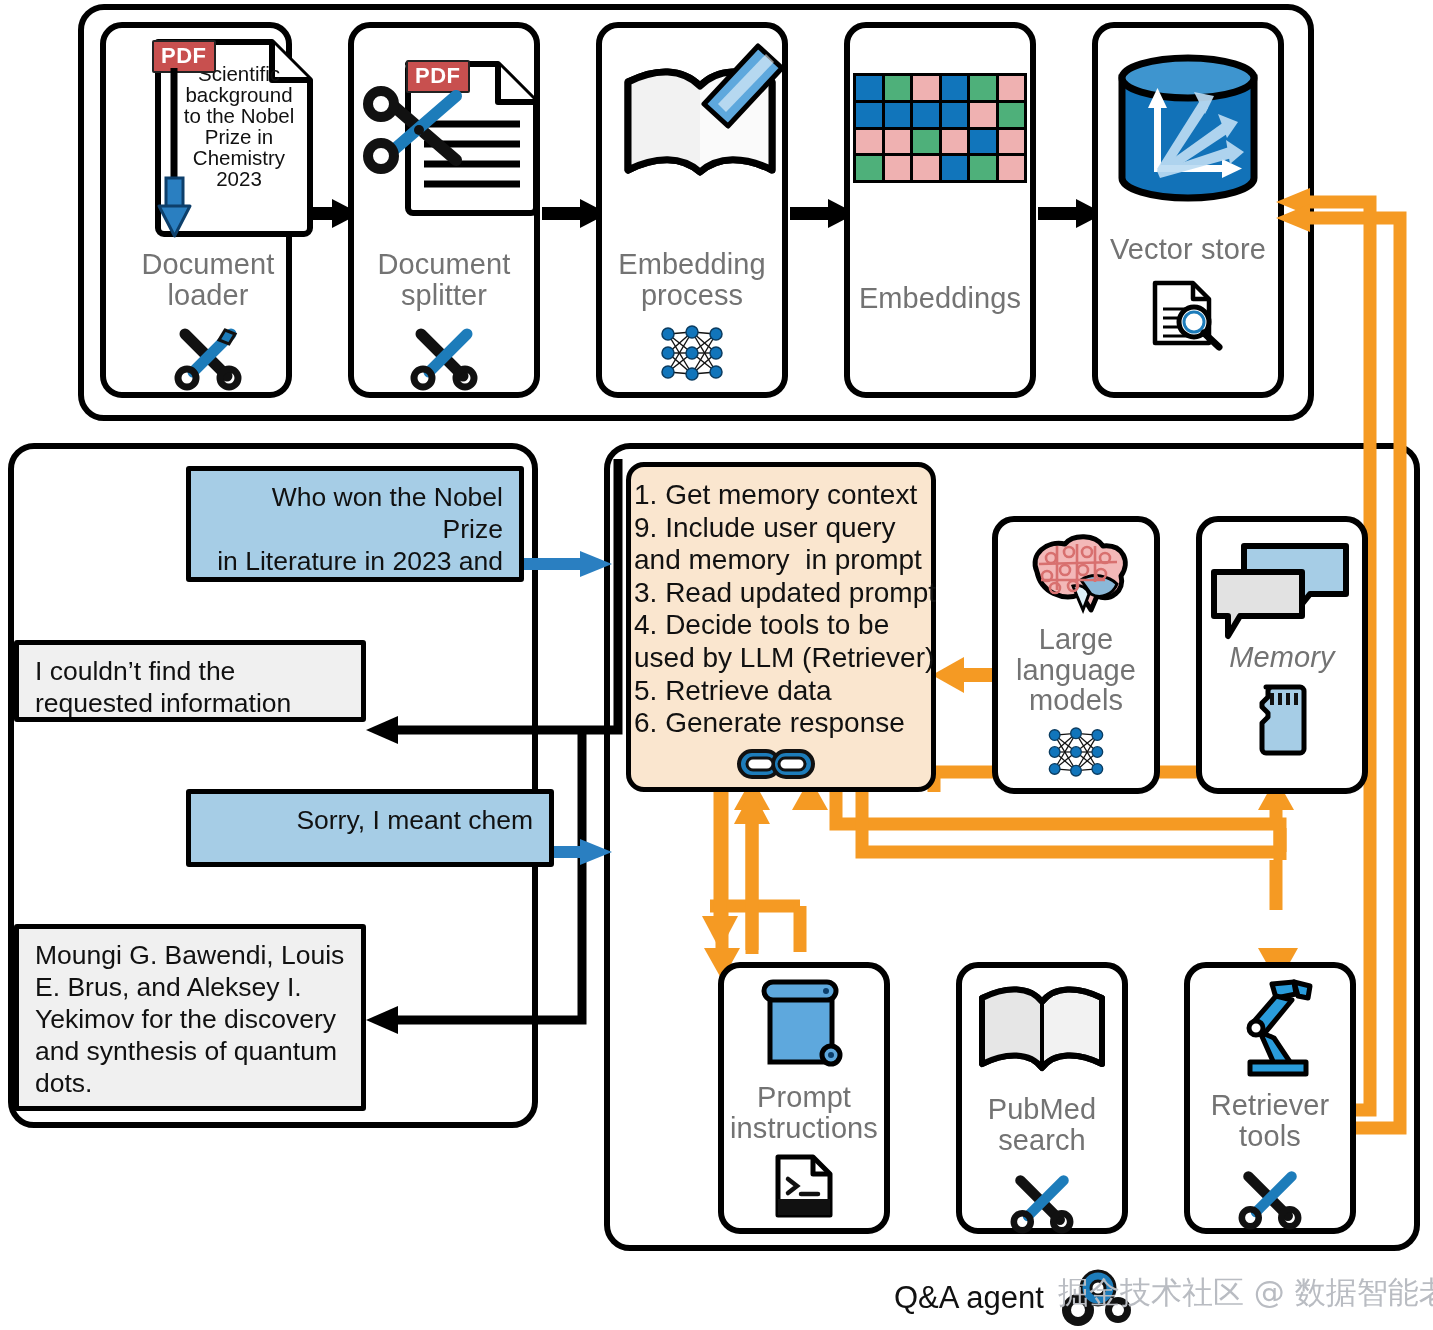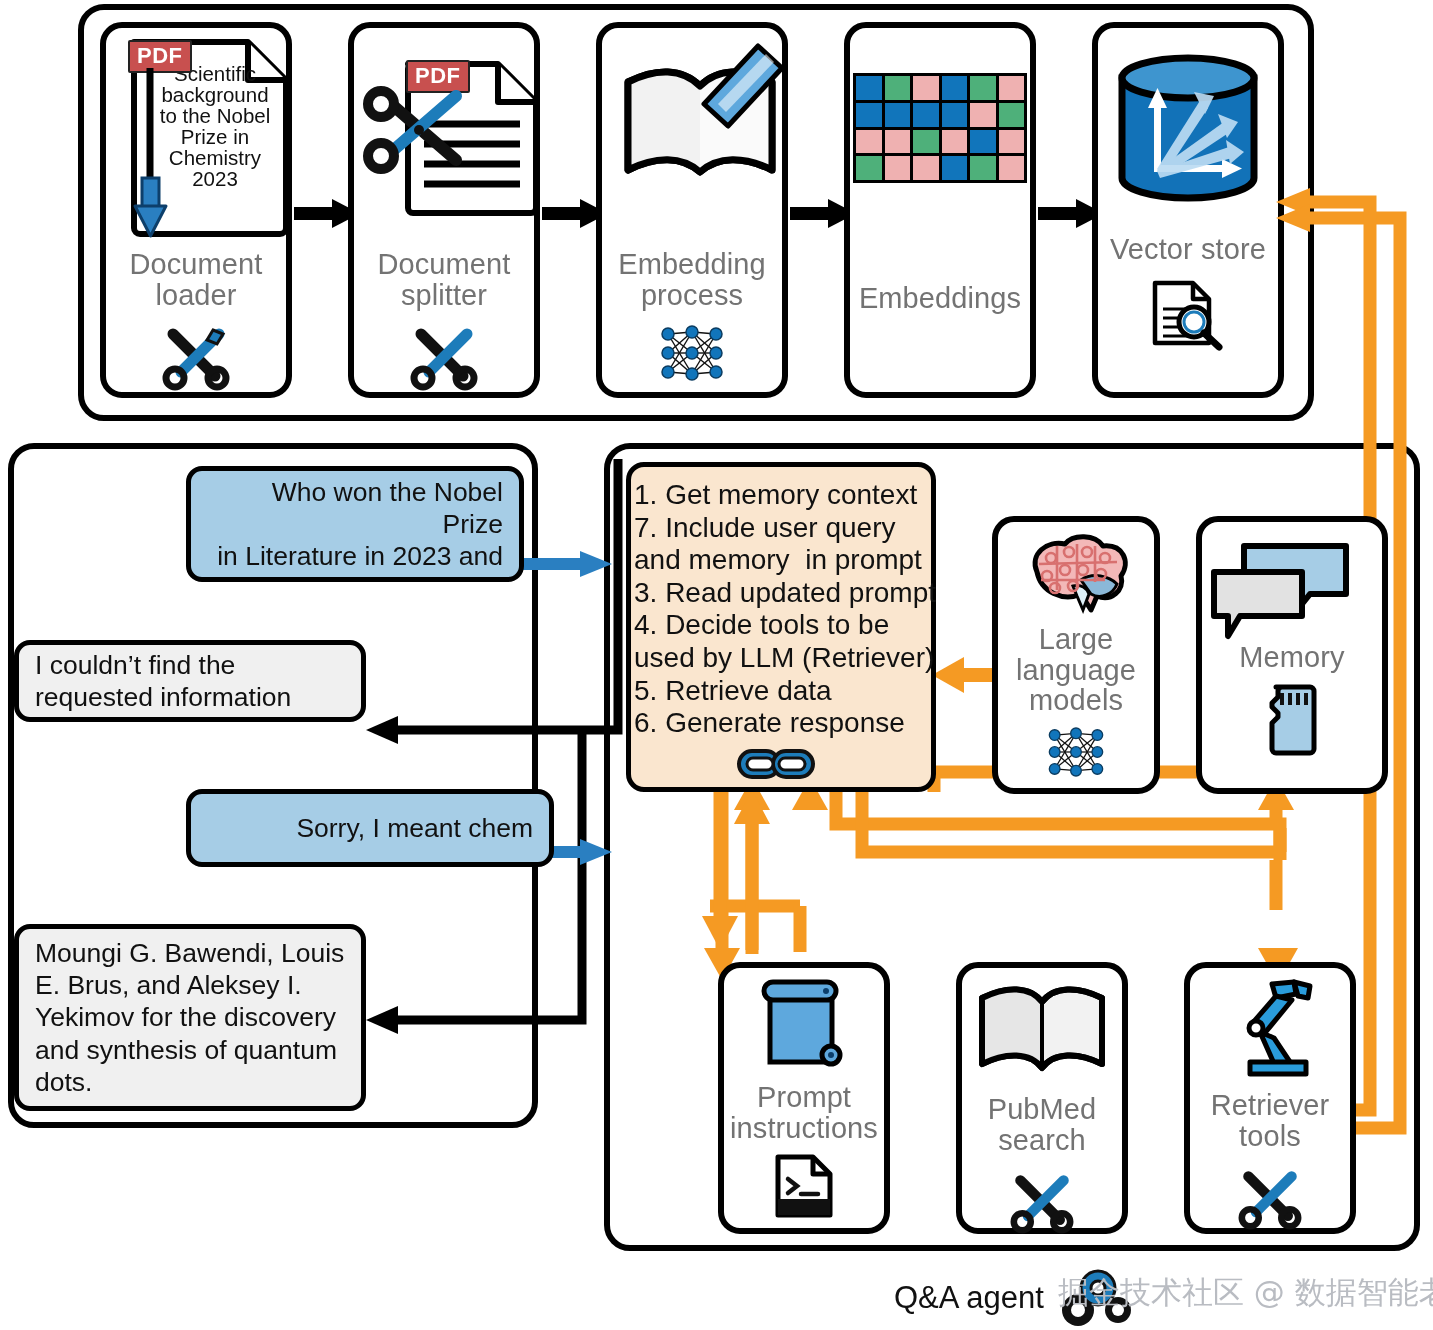--- a/index.html
+++ b/index.html
@@ -9,22 +9,22 @@
   .abs{position:absolute;box-sizing:border-box;}
 
   
   .outer-box{border:6px solid #000;border-radius:26px;background:#fff;}
   .card{border:6px solid #000;border-radius:22px;background:#fff;
         display:flex;flex-direction:column;align-items:center;}
   .card-label{font-size:29px;line-height:1.06;text-align:center;color:#737373;letter-spacing:.1px;}
   .icon-wrap{display:flex;align-items:center;justify-content:center;}
 
   
-  .bubble{border:5px solid #000;border-radius:16px;box-sizing:border-box;
-          display:flex;align-items:center;padding:10px 16px;}
+  .bubble{border:5px solid #000;border-radius:3px;box-sizing:border-box;
+          display:flex;padding:10px 16px;}
   .bubble-user{background:#a6cde6;justify-content:flex-end;}
   .bubble-bot{background:#f0f0f0;justify-content:flex-start;}
   .bubble p{margin:0;font-size:26.5px;line-height:1.21;color:#111;}
   .ta-r{text-align:right;width:100%;}
   .ta-l{text-align:left;width:100%;}
 
   
   .steps{background:#fae6cf;border:5px solid #000;border-radius:18px;
          padding:12px 14px 8px 3px;box-sizing:border-box;}
   .steps p{margin:0;font-size:28px;line-height:1.165;color:#111;white-space:pre;}
@@ -55,21 +55,21 @@
         <polygon points="42,4 70,18.5 42,33"></polygon>
       <rect x="252" y="12" width="38" height="13"></rect>
         <polygon points="290,4 318,18.5 290,33"></polygon>
       <rect x="500" y="12" width="38" height="13"></rect>
         <polygon points="538,4 566,18.5 538,33"></polygon>
       <rect x="748" y="12" width="38" height="13"></rect>
         <polygon points="786,4 814,18.5 786,33"></polygon>
     </g>
   </svg>
 
-  <div class="abs card" style="left:100px;top:22px;width:192px;height:376px;">
+  <div class="abs card" style="left:100px;top:22px;width:192px;height:376px;padding-left:24px;">
     <div class="icon-wrap" style="width:100%;height:215px;position:relative;">
 
       <svg style="position:absolute;left:20px;top:8px;" width="170" height="200" viewBox="0 0 170 200">
         <path d="M8 6 H122 L160 44 V192 a6 6 0 0 1 -6 6 H14 a6 6 0 0 1 -6 -6 V12 a6 6 0 0 1 6 -6 Z" fill="#fff" stroke="#000" stroke-width="6" stroke-linejoin="round"></path>
         <path d="M122 6 L122 44 L160 44" fill="#fff" stroke="#000" stroke-width="6" stroke-linejoin="round"></path>
       </svg>
 
       <div class="abs" style="left:46px;top:36px;width:126px;text-align:center;font-size:20.5px;line-height:1.02;color:#111;">
         Scientific background to the Nobel Prize in Chemistry 2023
       </div>
@@ -357,21 +357,21 @@
     <g stroke="#f59a23" stroke-width="13" fill="none">
       <line x1="20" y1="0" x2="20" y2="130"></line>
       <line x1="52" y1="160" x2="52" y2="24"></line>
     </g>
     <polygon points="2,126 38,126 20,160" fill="#f59a23"></polygon>
     <polygon points="34,34 70,34 52,0" fill="#f59a23"></polygon>
   </svg>
 
   <div class="abs steps" style="left:626px;top:462px;width:310px;height:330px;">
     <p><span>1. Get memory context</span></p>
-    <p><span>7. Include user query</span></p>
+    <p><span>9. Include user query</span></p>
     <p><span>and memory  in prompt</span></p>
     <p><span>3. Read updated prompt</span></p>
     <p><span>4. Decide tools to be</span></p>
     <p><span>used by LLM (Retriever)</span></p>
     <p><span>5. Retrieve data</span></p>
     <p><span>6. Generate response</span></p>
     <div style="display:flex;justify-content:center;margin-top:4px;">
       <span>
         <svg width="82" height="40" viewBox="0 0 82 40">
           <g fill="none" stroke="#111" stroke-width="4">
@@ -443,21 +443,21 @@
             <circle cx="36" cy="31" r="6"></circle>
             <circle cx="36" cy="52" r="6"></circle>
           <circle cx="60" cy="12" r="6"></circle>
             <circle cx="60" cy="31" r="6"></circle>
             <circle cx="60" cy="50" r="6"></circle>
         </g>
       </svg>
     </div>
   </div>
 
-  <div class="abs card" style="left:1196px;top:516px;width:192px;height:278px;">
+  <div class="abs card" style="left:1196px;top:516px;width:172px;height:278px;font-style:italic;">
     <div class="icon-wrap" style="margin-top:10px;position:relative;width:100%;height:108px;">
       <svg class="abs" style="left:34px;top:6px;" width="118" height="86" viewBox="0 0 118 86">
         <path d="M8 8 H110 V56 H74 L58 76 L58 56 H8 Z" fill="#a6cde6" stroke="#000" stroke-width="6" stroke-linejoin="round"></path>
       </svg>
       <svg class="abs" style="left:4px;top:34px;" width="104" height="80" viewBox="0 0 104 80">
         <path d="M8 6 H96 V50 H34 L22 70 L22 50 H8 Z" fill="#e2e2e2" stroke="#000" stroke-width="6" stroke-linejoin="round"></path>
       </svg>
     </div>
     <div class="card-label" style="margin-top:2px;">Memory</div>
     <div class="icon-wrap" style="margin-top:10px;">

